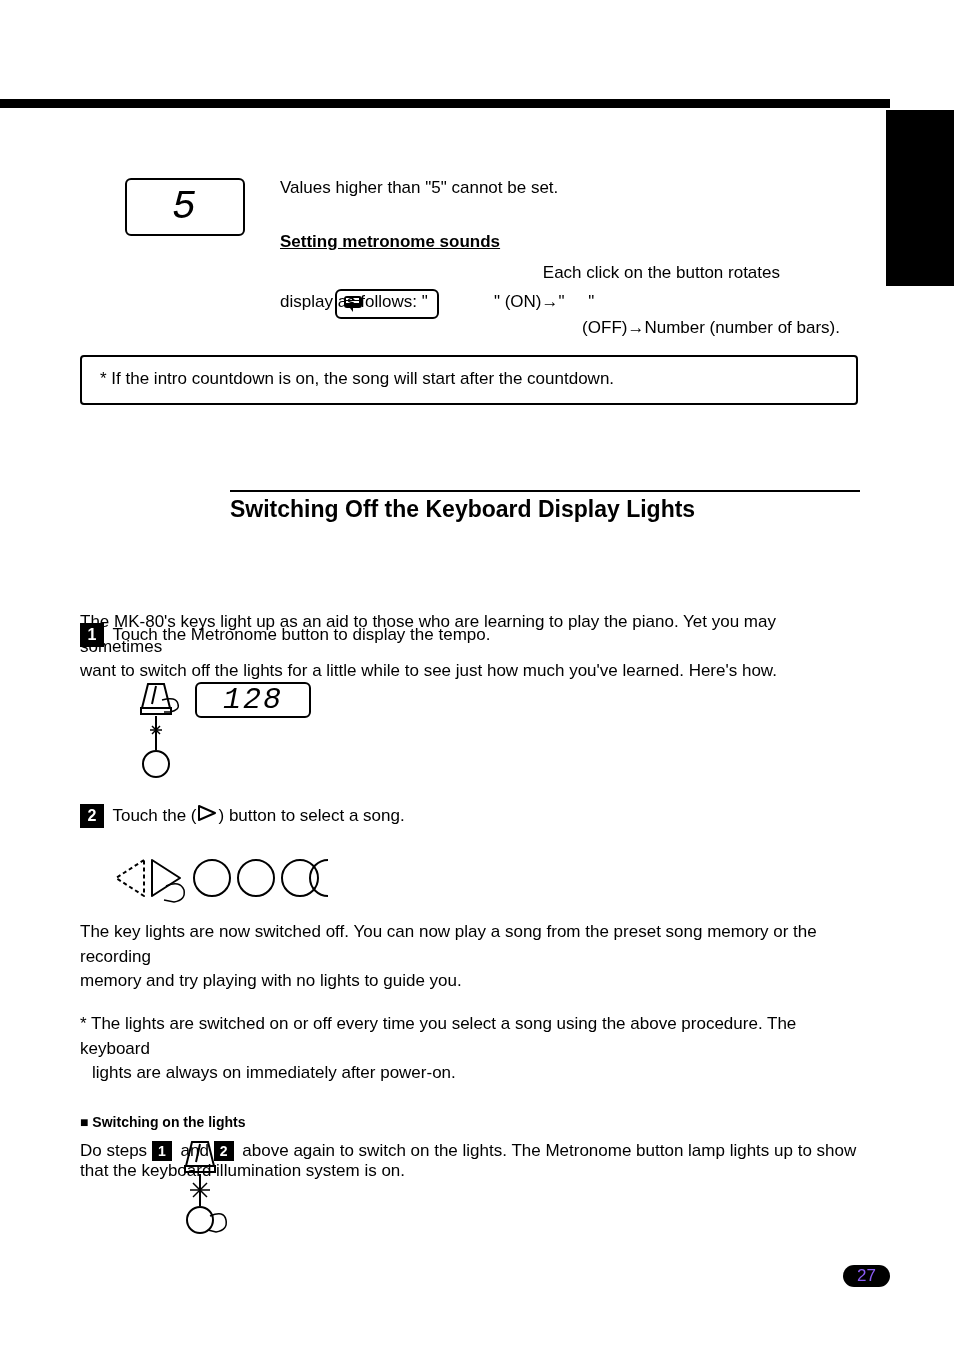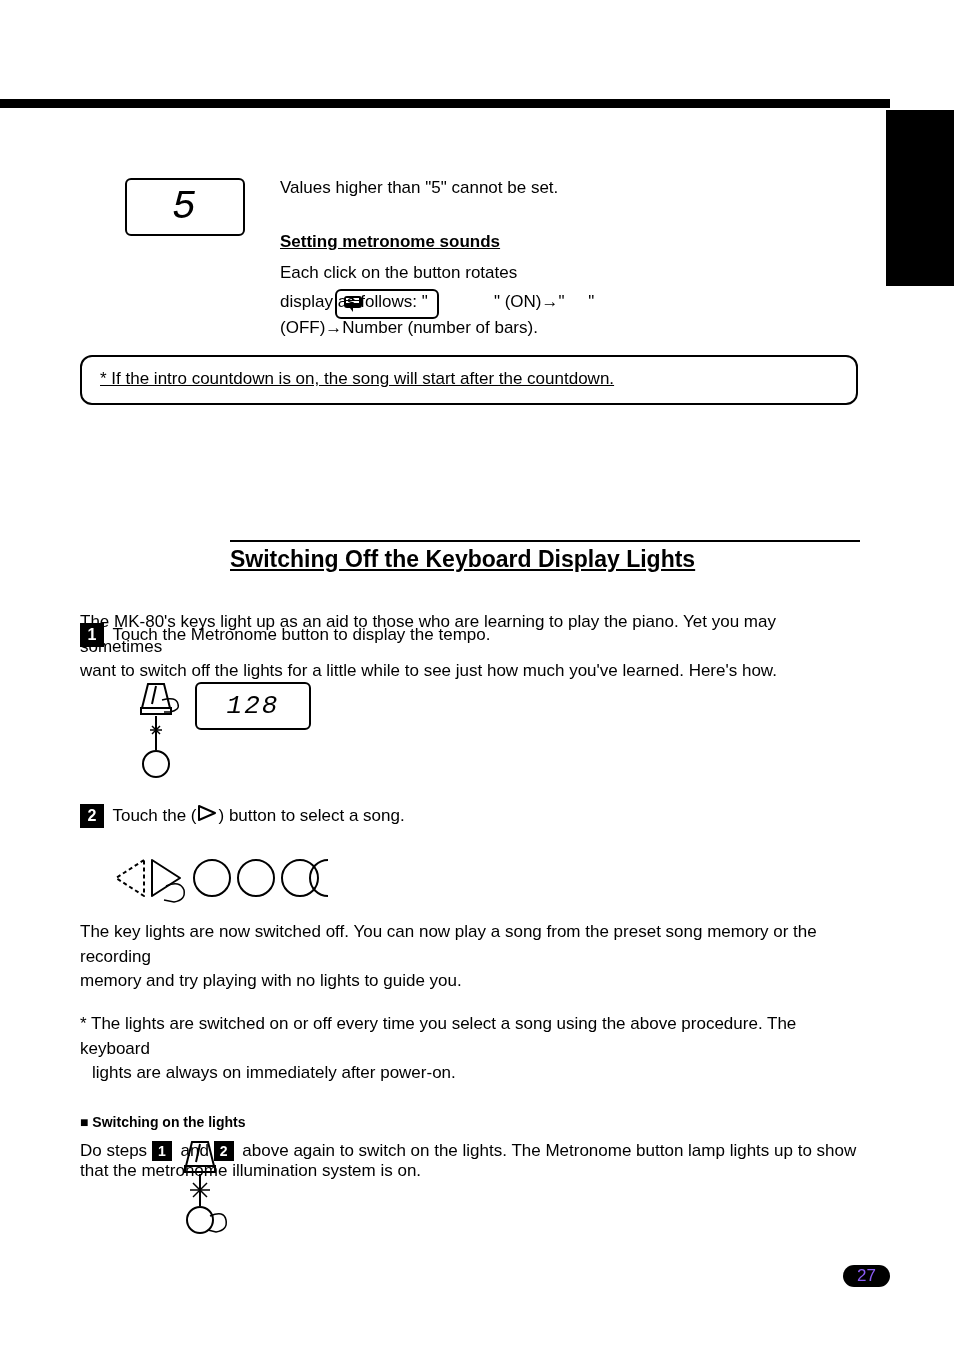--- a/index.html
+++ b/index.html
@@ -37,45 +37,43 @@
     position: absolute;
     border: 2px solid #000;
     border-radius: 6px;
     background: #fff;
     display: flex;
     align-items: center;
     justify-content: center;
   }
   .lcd1 { top: 178px; left: 125px; width: 120px; height: 58px; font-size: 40px; }
   .lcd2 { top: 289px; left: 335px; width: 104px; height: 30px; justify-content: flex-start; padding-left: 6px; gap: 4px; }
-  .lcd3 { top: 682px; left: 195px; width: 116px; height: 48px; font-size: 26px; }
+  .lcd3 { top: 682px; left: 195px; width: 116px; height: 36px; font-size: 30px; }
   .seg { font-family: 'Courier New', monospace; font-style: italic; letter-spacing: 2px; }
   .text-block { position: absolute; font-size: 17px; line-height: 1.45; }
   .under { text-decoration: underline; }
   .note-box {
     position: absolute;
     top: 355px;
     left: 80px;
     width: 778px;
     border: 2px solid #000;
-    border-radius: 12px;
+    border-radius: 4px;
     padding: 12px 18px 14px 18px;
     font-size: 17px;
-    text-decoration: underline;
   }
   .section-title {
     position: absolute;
-    top: 540px;
+    top: 490px;
     left: 230px;
     font-size: 23px;
     font-weight: bold;
     border-top: 2px solid #000;
     width: 630px;
     padding-top: 4px;
-    text-decoration: underline;
   }
   .step-num {
     display: inline-block;
     width: 24px; height: 24px;
     background: #000; color: #fff;
     font-weight: bold;
     text-align: center;
     line-height: 24px;
     font-size: 16px;
     vertical-align: top;
@@ -116,37 +114,37 @@
 <div class="lcd-box lcd1">
   <span class="seg">5</span>
 </div>
 
 <div class="text-block" style="top:176px; left:280px; width:470px;">
   <span>Values higher than "</span>5<span>" cannot be set.</span>
 </div>
 <div class="text-block" style="top:230px; left:280px; width:470px; font-weight:700;">
   <span class="under">Setting metronome sounds</span>
 </div>
-<div class="text-block" style="top:261px; left:280px; width:500px;">
+<div class="text-block" style="top:261px; left:280px; width:500px;text-align:right;">
   <span>Each click on the button rotates</span>
 </div>
 
 <div class="lcd-box lcd2">
   <svg width="22" height="18" viewBox="0 0 22 18">
     <rect x="1" y="1" width="18" height="12" rx="3" ry="3" fill="#000"></rect>
     <rect x="3" y="3" width="6" height="2" fill="#fff"></rect>
     <rect x="10" y="3" width="6" height="2" fill="#fff"></rect>
     <rect x="3" y="6" width="13" height="2" fill="#fff"></rect>
     <path d="M7 13 L10 17 L10 13 Z" fill="#000"></path>
   </svg>
 </div>
 <div class="text-block" style="top:290px; left:280px; width:560px;">
   <span>display as follows: "</span>&nbsp;&nbsp;&nbsp;&nbsp;&nbsp;&nbsp;&nbsp;&nbsp;&nbsp;&nbsp;&nbsp;&nbsp;&nbsp;&nbsp;<span>" (ON)→"</span>&nbsp;&nbsp;&nbsp;&nbsp;&nbsp;<span>"</span>
 </div>
-<div class="text-block" style="top:316px; left:280px; width:560px;">
+<div class="text-block" style="top:316px; left:280px; width:560px;text-align:right;">
   <span>(OFF)→Number (number of bars).</span>
 </div>
 
 <div class="text-block" style="top:205px; left:722px; width:140px;"></div>
 
 <div class="note-box">
   <div>* If the intro countdown is on, the song will start after the countdown.</div>
 </div>
 
 <div class="section-title">
@@ -219,21 +217,21 @@
   <div style="height:18px;"></div>
   <span>* The lights are switched on or off every time you select a song using the above procedure. The keyboard</span><br>
   <span style="padding-left:12px;">lights are always on immediately after power-on.</span>
 </div>
 
 <div class="headside-h">
   <span>■ Switching on the lights</span>
 </div>
 <div class="headside-p">
   <span>Do steps </span><span class="step-num" style="width:20px;height:20px;line-height:20px;font-size:14px;">1</span><span> and </span><span class="step-num" style="width:20px;height:20px;line-height:20px;font-size:14px;">2</span><span> above again to switch on the lights. The Metronome button lamp lights up to show</span><br>
-  <span>that the metronome illumination system is on.</span>
+  <span>that the keyboard illumination system is on.</span>
 </div>
 
 <div class="fig3">
   <svg width="60" height="100" viewBox="0 0 60 100">
     <path d="M22 4 L38 4 L44 28 L16 28 Z" fill="none" stroke="#000" stroke-width="2"></path>
     <line x1="30" y1="6" x2="26" y2="24" stroke="#000" stroke-width="2"></line>
     <rect x="15" y="28" width="30" height="6" fill="none" stroke="#000" stroke-width="2"></rect>
     <line x1="30" y1="36" x2="30" y2="68" stroke="#000" stroke-width="2"></line>
 
     <g stroke="#000" stroke-width="1.5">

